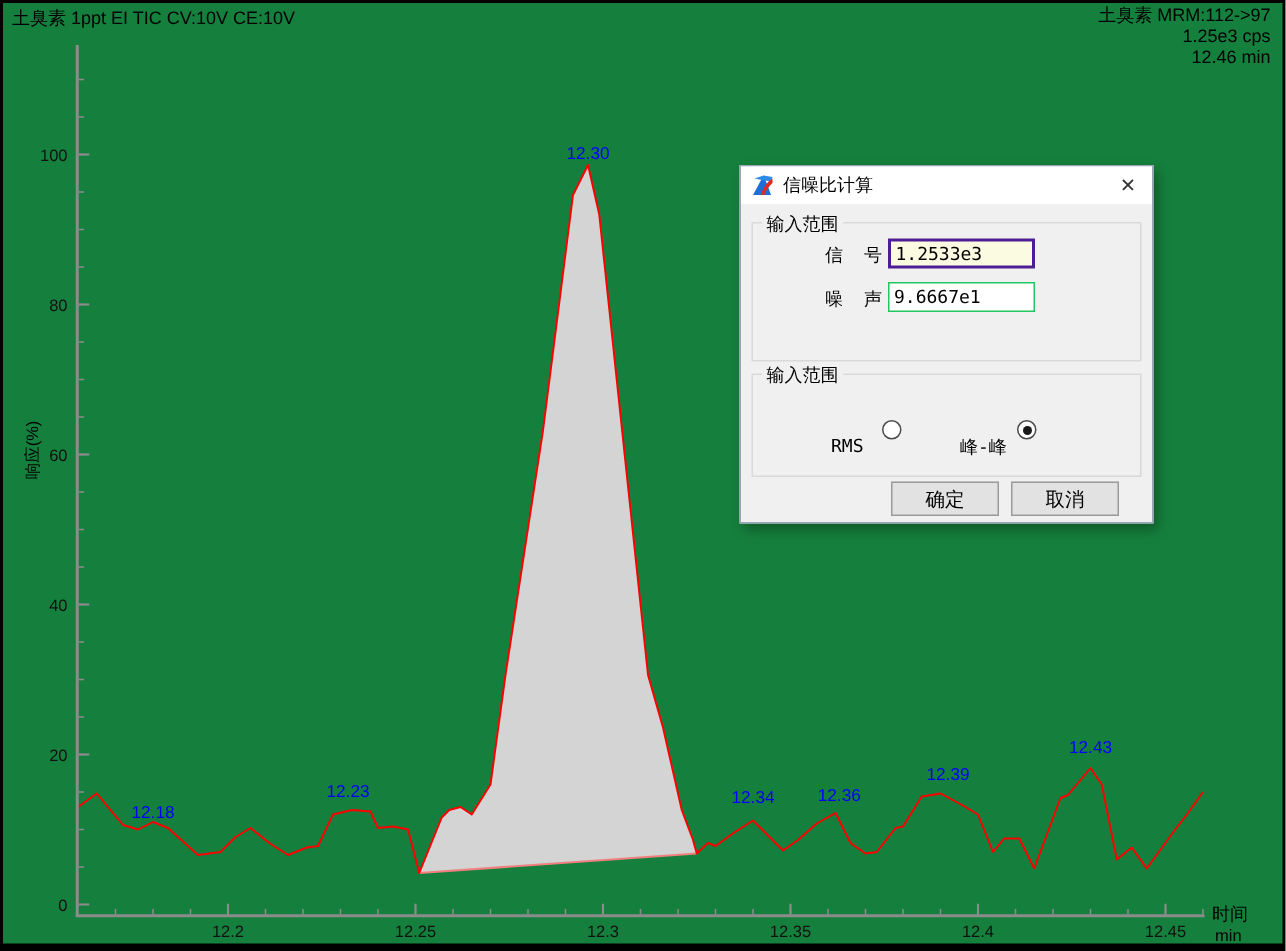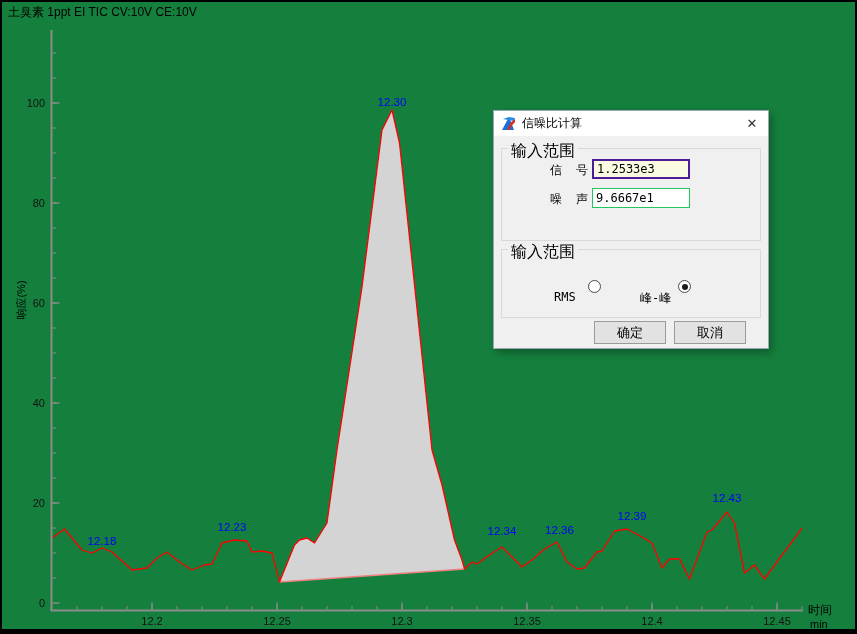--- a/index.html
+++ b/index.html
@@ -20,21 +20,21 @@
   .titlebar{position:absolute;left:0;top:0;right:0;height:25px;background:#ffffff;
     display:flex;align-items:center;padding-left:7px;font-family:Liberation Serif, serif;}
   .app-icon{width:15px;height:15px;display:inline-block;margin-right:6px;}
   .dlg-title{font-size:12px;color:#000;}
   .close-btn{position:absolute;right:0;top:0;width:32px;height:25px;line-height:25px;
     text-align:center;font-size:13px;color:#333;cursor:default;}
   .group{position:absolute;border:1px solid #d9d9d9;background:transparent;}
   .g1{left:7px;top:37px;width:258px;height:91px;}
   .g2{left:7px;top:138px;width:258px;height:67px;}
   .legend{position:absolute;top:-8px;left:6px;background:#f0f0f0;padding:0 3px;
-    font-size:16px;color:#000;text-align:right;}
+    font-size:12px;color:#000;text-align:right;}
   .frow{position:absolute;left:0;right:1px;height:20px;}
   .flabel{position:absolute;left:0;top:3px;width:87px;text-align:right;font-size:12px;
     letter-spacing:1px;}
   .fin{position:absolute;left:90px;top:0;width:98px;height:20px;box-sizing:border-box;
     border:1px solid #22c55e;background:#fff;font-family:"DejaVu Sans Mono",monospace;
     font-size:12px;padding:1px 3px;color:#000;}
   .fin.focused{border:2px solid #4c1d95;background:#fbfbe1;}
   .rrow{position:absolute;top:30px;left:0;right:0;height:14px;}
   .rlabel{position:absolute;top:10px;font-family:"DejaVu Sans Mono",monospace;font-size:12px;}
   .radio{position:absolute;top:0;width:13px;height:13px;border:1px solid #4a4a4a;
@@ -47,20 +47,25 @@
   .btn-ok{left:100px;top:210px;}
   .btn-cancel{left:180px;top:210px;}
 </style>
 </head>
 <body>
 
 <div class="screen">
 
   <div class="header-left">土臭素  1ppt EI TIC CV:10V CE:10V</div>
 
+  <div class="header-right">
+    <div>土臭素 MRM:112-&gt;97</div>
+    <div>1.25e3 cps</div>
+    <div>12.46 min</div>
+  </div>
 
   <div id="chart"><svg viewBox="0 0 857 634" width="857" height="634">
         <polygon points="279.5,582.0 294.5,545.0 299.5,540.0 307.0,538.0 314.5,543.0 327.0,523.0 337.0,450.0 362.0,287.0 382.0,130.0 392.0,110.0 399.5,143.0 432.0,450.0 442.0,485.0 449.5,518.0 454.5,540.0 462.0,560.0 464.5,569.0 464.5,569.0 279.5,582.0" fill="#d4d4d4" stroke="none"></polygon>
         <polyline points="279.5,582.0 464.5,569.0" fill="none" stroke="#f08080" stroke-width="1.4"></polyline>
         <polyline points="52.0,538.0 64.5,529.0 82.0,550.0 92.0,553.0 102.0,548.0 112.0,552.0 132.0,570.0 147.0,568.0 157.0,558.0 167.0,552.0 179.5,562.0 192.0,570.0 204.5,565.0 212.0,564.0 222.0,543.0 234.5,540.0 247.0,541.0 252.0,552.0 262.0,551.0 272.0,553.0 279.5,582.0 294.5,545.0 299.5,540.0 307.0,538.0 314.5,543.0 327.0,523.0 337.0,450.0 362.0,287.0 382.0,130.0 392.0,110.0 399.5,143.0 432.0,450.0 442.0,485.0 449.5,518.0 454.5,540.0 462.0,560.0 464.5,569.0 472.0,562.0 477.0,564.0 489.5,555.0 502.0,547.0 522.0,567.0 532.0,560.0 544.5,549.0 557.0,542.0 567.0,562.0 577.0,569.0 584.5,568.0 597.0,552.0 602.0,551.0 614.5,531.0 627.0,529.0 642.0,537.0 652.0,543.0 662.0,568.0 669.5,559.0 679.5,559.0 689.5,579.0 707.0,532.0 712.0,530.0 727.0,512.0 734.5,523.0 744.5,573.0 754.5,565.0 764.5,579.0 782.0,555.0 792.0,542.0 802.0,528.0" fill="none" stroke="#ff0000" stroke-width="1.3" stroke-linejoin="round"></polyline>
         <line x1="51.5" y1="30" x2="51.5" y2="610.5" stroke="#8c8c8c" stroke-width="2"></line>
         <line x1="50.5" y1="610.5" x2="803" y2="610.5" stroke="#8c8c8c" stroke-width="2"></line>
         <line x1="76.9999999999994" y1="606" x2="76.9999999999994" y2="609.5" stroke="#8c8c8c" stroke-width="1"></line>
         <line x1="101.9999999999988" y1="606" x2="101.9999999999988" y2="609.5" stroke="#8c8c8c" stroke-width="1"></line>
         <line x1="126.99999999999822" y1="606" x2="126.99999999999822" y2="609.5" stroke="#8c8c8c" stroke-width="1"></line>

